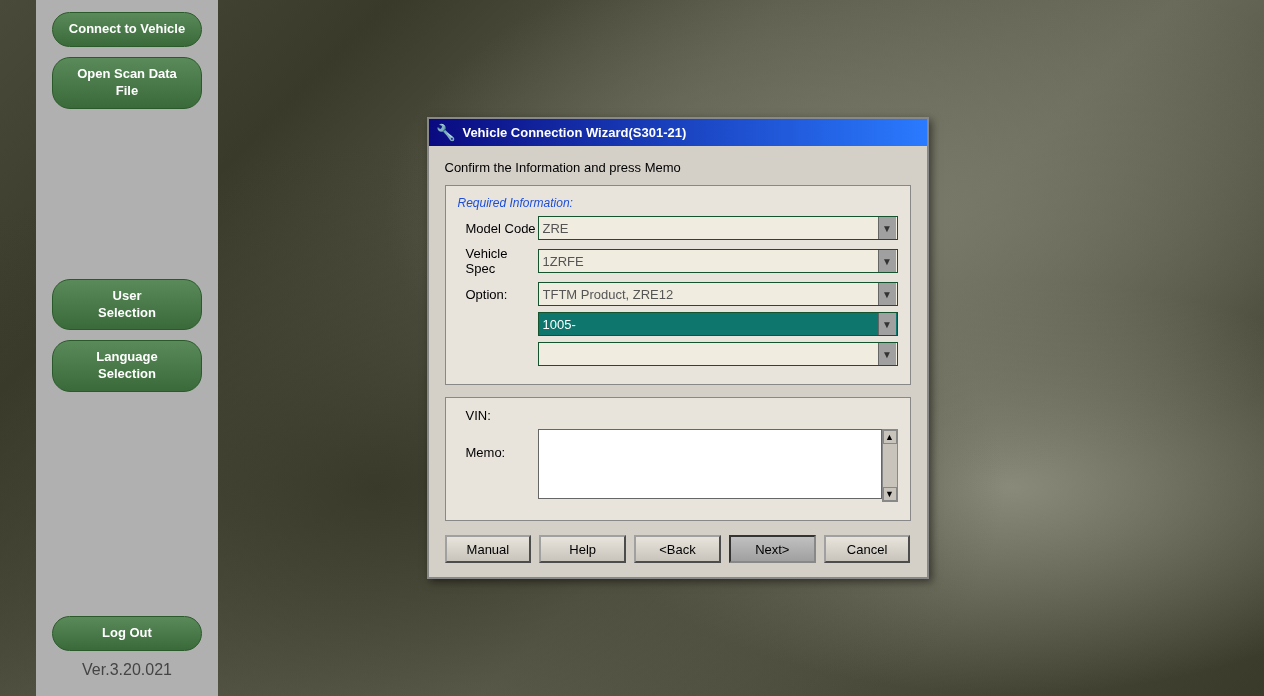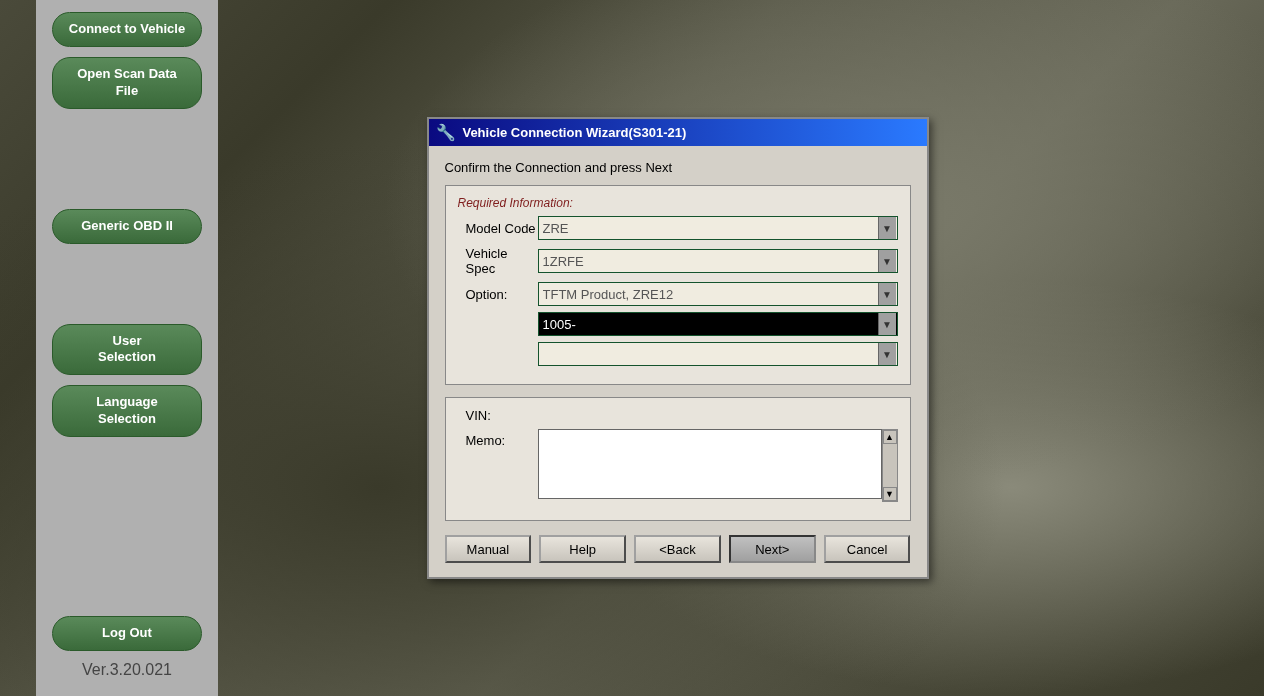--- a/index.html
+++ b/index.html
@@ -117,21 +117,21 @@
 
     .dialog-subtitle {
       font-size: 13px;
       margin-bottom: 10px;
       color: #000;
     }
 
     
     .section-label {
       font-size: 12px;
-      color: #7f1d1d;
+      color: #1d4ed8;
       margin-bottom: 6px;
       font-style: italic;
     }
 
     .required-section {
       border: 1px solid #888;
       background: #e8e4dc;
       padding: 10px 12px 12px 12px;
       margin-bottom: 12px;
     }
@@ -309,21 +309,20 @@
 <body>
 
 <div class="bg"></div>
 
 <div class="sidebar">
   <button class="sidebar-btn">Connect to Vehicle</button>
   <button class="sidebar-btn">Open Scan Data File</button>
 
   <div style="margin-top: 80px;"></div>
 
-  <button class="sidebar-btn">Generic OBD II</button>
 
   <div style="margin-top: 60px;"></div>
 
   <button class="sidebar-btn">User<br>Selection</button>
   <button class="sidebar-btn">Language<br>Selection</button>
 
   <div class="sidebar-spacer"></div>
 
   <button class="sidebar-btn">Log Out</button>
 
@@ -333,21 +332,21 @@
 <div class="dialog-overlay">
   <div class="dialog">
 
     <div class="dialog-titlebar">
       <span class="dialog-titlebar-icon">🔧</span>
       <span>Vehicle Connection Wizard(S301-21)</span>
     </div>
 
     <div class="dialog-body">
 
-      <div class="dialog-subtitle">Confirm the Connection and press Next</div>
+      <div class="dialog-subtitle">Confirm the Information and press Memo</div>
 
       <div class="required-section">
         <div class="section-label">Required Information:</div>
 
         <div class="form-row">
           <div class="form-label">Model Code</div>
           <div class="select-wrapper">
             <select class="form-select">
               <option>ZRE</option>
             </select>
@@ -371,21 +370,21 @@
             <select class="form-select">
               <option>TFTM Product, ZRE12</option>
             </select>
             <div class="select-arrow">▼</div>
           </div>
         </div>
 
         <div class="form-row">
           <div class="form-label"></div>
           <div class="select-wrapper">
-            <select class="form-select highlighted" style="background:#000000; color:white;">
+            <select class="form-select highlighted" style="background:#0f766e; color:white;">
               <option>1005-</option>
             </select>
             <div class="select-arrow">▼</div>
           </div>
         </div>
 
         <div class="form-row">
           <div class="form-label"></div>
           <div class="select-wrapper">
             <select class="form-select">
@@ -397,21 +396,21 @@
 
       </div>
 
       <div class="optional-section">
 
         <div class="form-row">
           <div class="form-label">VIN:</div>
         </div>
 
         <div class="form-row" style="align-items:flex-start;">
-          <div class="form-label" style="margin-top:4px;">Memo:</div>
+          <div class="form-label" style="margin-top:16px;">Memo:</div>
           <div class="textarea-wrapper">
             <textarea class="form-textarea" style="width: calc(100% - 16px);"></textarea>
             <div class="textarea-scrollbar">
               <div class="textarea-scrollbar-up">▲</div>
               <div style="flex:1;"></div>
               <div class="textarea-scrollbar-down">▼</div>
             </div>
           </div>
         </div>
 

